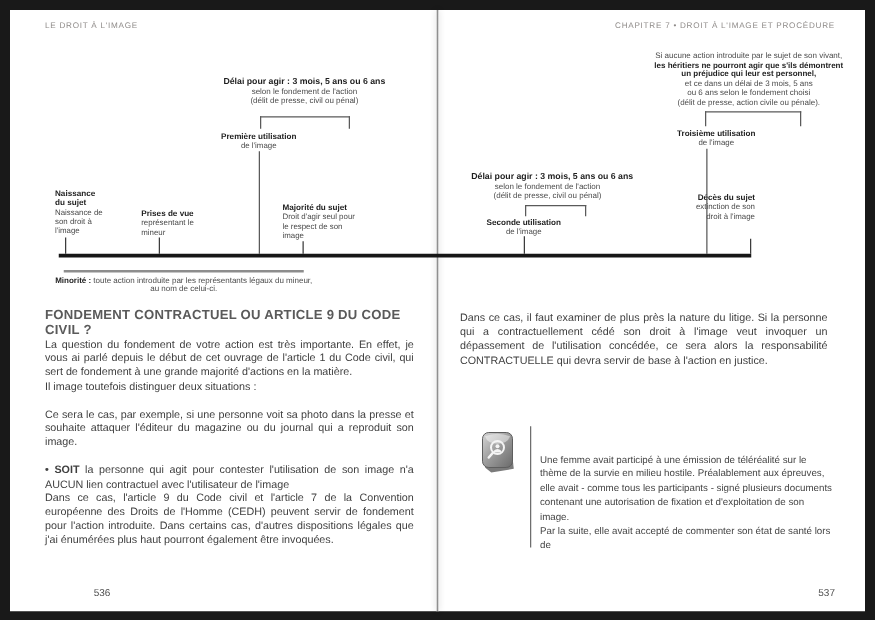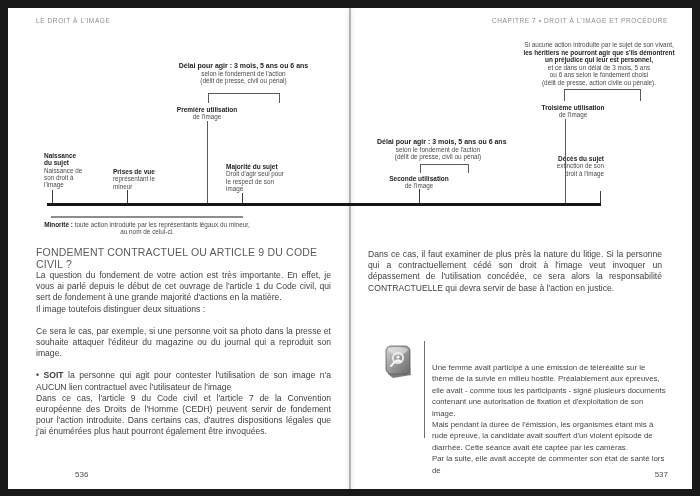--- a/index.html
+++ b/index.html
@@ -33,21 +33,21 @@
   .herit div{font-size:6.4px;line-height:7.6px;color:#4a4a4a;white-space:nowrap;}
   .herit div.b{font-weight:bold;color:#1e1e1e;}
 
   .minorite-line{position:absolute;left:51px;top:216px;width:192px;height:2px;background:#8d8d8d;}
   .minorite-text{position:absolute;left:41px;top:221px;width:212px;text-align:center;
                  font-size:6.4px;line-height:7.4px;color:#4a4a4a;}
   .minorite-text .b{font-weight:bold;color:#1e1e1e;}
 
   
   .h2{position:absolute;left:36px;top:246px;width:300px;font-size:10.5px;letter-spacing:.2px;
-      color:#5a5a5a;font-weight:normal;margin:0;}
+      color:#5a5a5a;font-weight:bold;margin:0;}
   .col{position:absolute;font-size:8.6px;line-height:11.2px;color:#3f3f3f;text-align:justify;}
   .col-left{left:36px;top:270px;width:295px;}
   .col-right{left:368px;top:249px;width:294px;}
   .col p{margin:0;}
   .col p.sp{margin-top:11px;}
   .b{font-weight:bold;}
 
   
   .case-icon{position:absolute;left:384px;top:344px;width:30px;height:36px;z-index:2;}
   .quote-rule{position:absolute;left:424px;top:341px;width:1px;height:97px;background:#6e6e6e;}
@@ -168,17 +168,16 @@
       <path d="M4 5 q10 -4 20 0 q-2 6 -10 6 q-8 0 -10 -6 Z" fill="#ffffff" opacity="0.45"></path>
       <circle cx="14" cy="14" r="5.2" fill="none" stroke="#f4f4f4" stroke-width="1.6"></circle>
       <line x1="10.5" y1="18" x2="7" y2="22" stroke="#f4f4f4" stroke-width="2" stroke-linecap="round"></line>
       <circle cx="14" cy="13" r="1.6" fill="#f4f4f4"></circle>
       <path d="M11 16.5 q3 -2.5 6 0 l0 1.5 l-6 0 Z" fill="#f4f4f4"></path>
     </svg>
   </div>
   <div class="quote-rule"></div>
   <div class="quote">
     <p>Une femme avait participé à une émission de téléréalité sur le thème de la survie en milieu hostile. Préalablement aux épreuves, elle avait - comme tous les participants - signé plusieurs documents contenant une autorisation de fixation et d'exploitation de son image.</p>
-    <p>Mais pendant la durée de l'émission, les organismes étant mis à rude épreuve, la candidate avait souffert d'un violent épisode de diarrhée. Cette séance avait été captée par les caméras.</p>
     <p>Par la suite, elle avait accepté de commenter son état de santé lors de</p>
   </div>
   <div class="pagenum pn-right">537</div>
 </div>
 
 </body></html>

